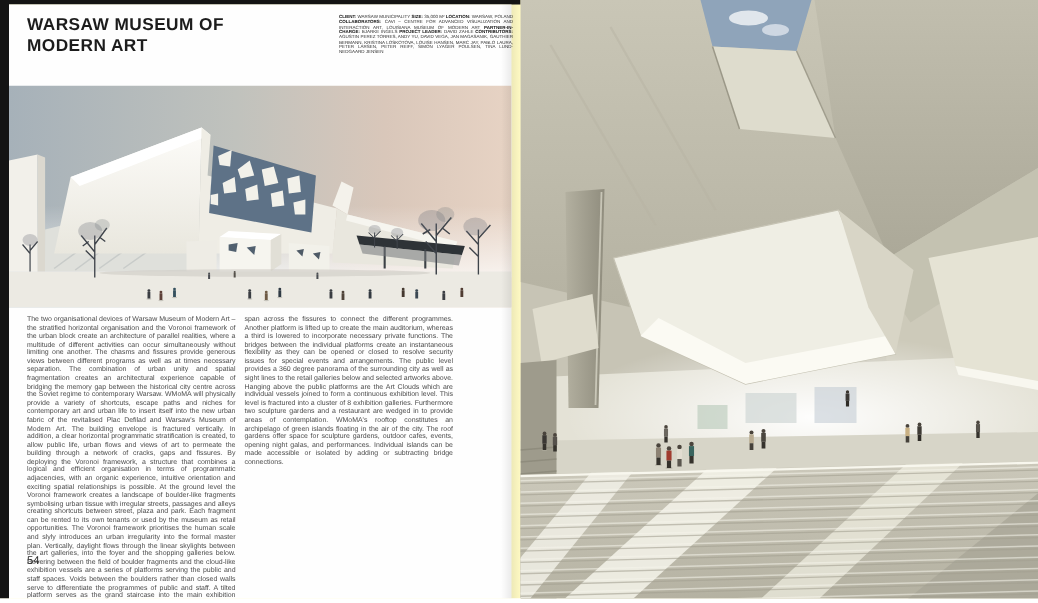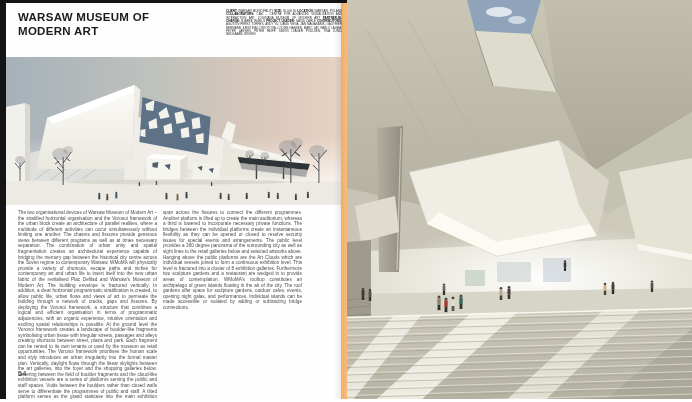--- a/index.html
+++ b/index.html
@@ -1,16 +1,16 @@
 <!DOCTYPE html>
 <html><head>
 <meta charset="utf-8">
 <style>
   html,body{margin:0;padding:0;background:#ffffff;}
-  .spread{position:relative;width:692px;height:399px;background:#fdba74;overflow:hidden;
+  .spread{position:relative;width:692px;height:399px;background:#fef9c3;overflow:hidden;
           font-family:"Liberation Sans",sans-serif;}
   .edge-left{position:absolute;left:0;top:0;width:6px;height:402px;background:#141414;}
   .edge-top{position:absolute;left:0;top:0;width:347px;height:3px;background:#141414;}
   .gutter{position:absolute;left:334px;top:0;width:13px;height:402px;
           background:linear-gradient(90deg,rgba(0,0,0,0) 0%,rgba(0,0,0,0.07) 50%,rgba(0,0,0,0) 100%);}
   .page-left{position:absolute;left:6px;top:3px;width:335px;height:399px;background:#fefefe;}
   .title{position:absolute;left:12px;top:8px;width:172px;margin:0;
          font-size:11.5px;font-weight:bold;letter-spacing:.3px;line-height:13.5px;color:#1c1c1c;}
   .credits{position:absolute;left:220px;top:7px;width:116px;
            font-size:3px;line-height:3.35px;color:#2e2e2e;text-align:justify;}

